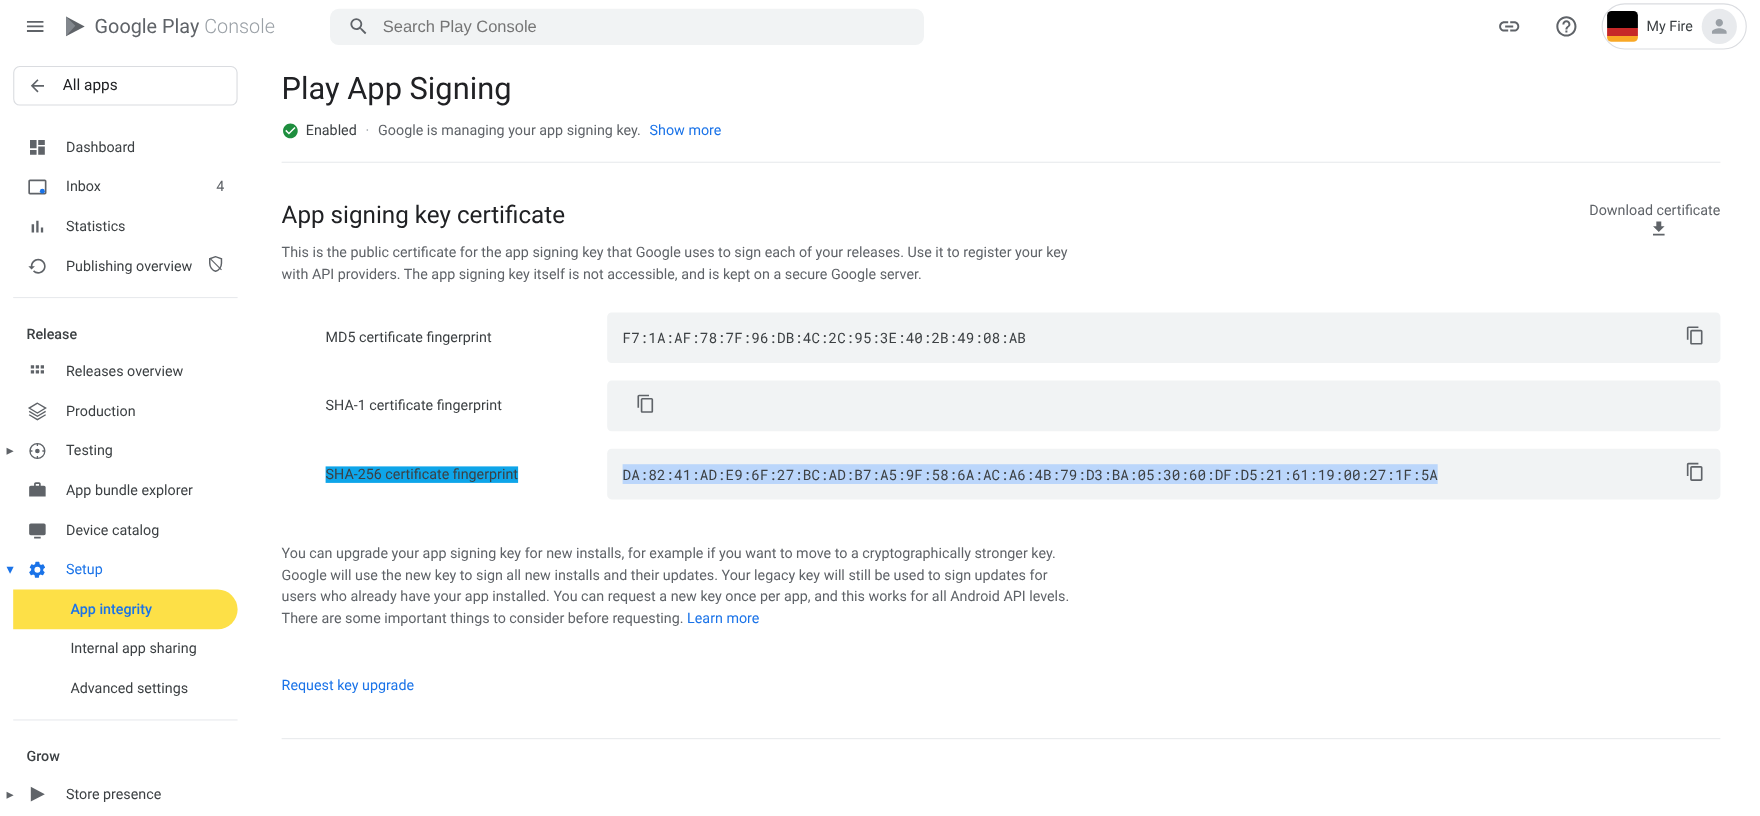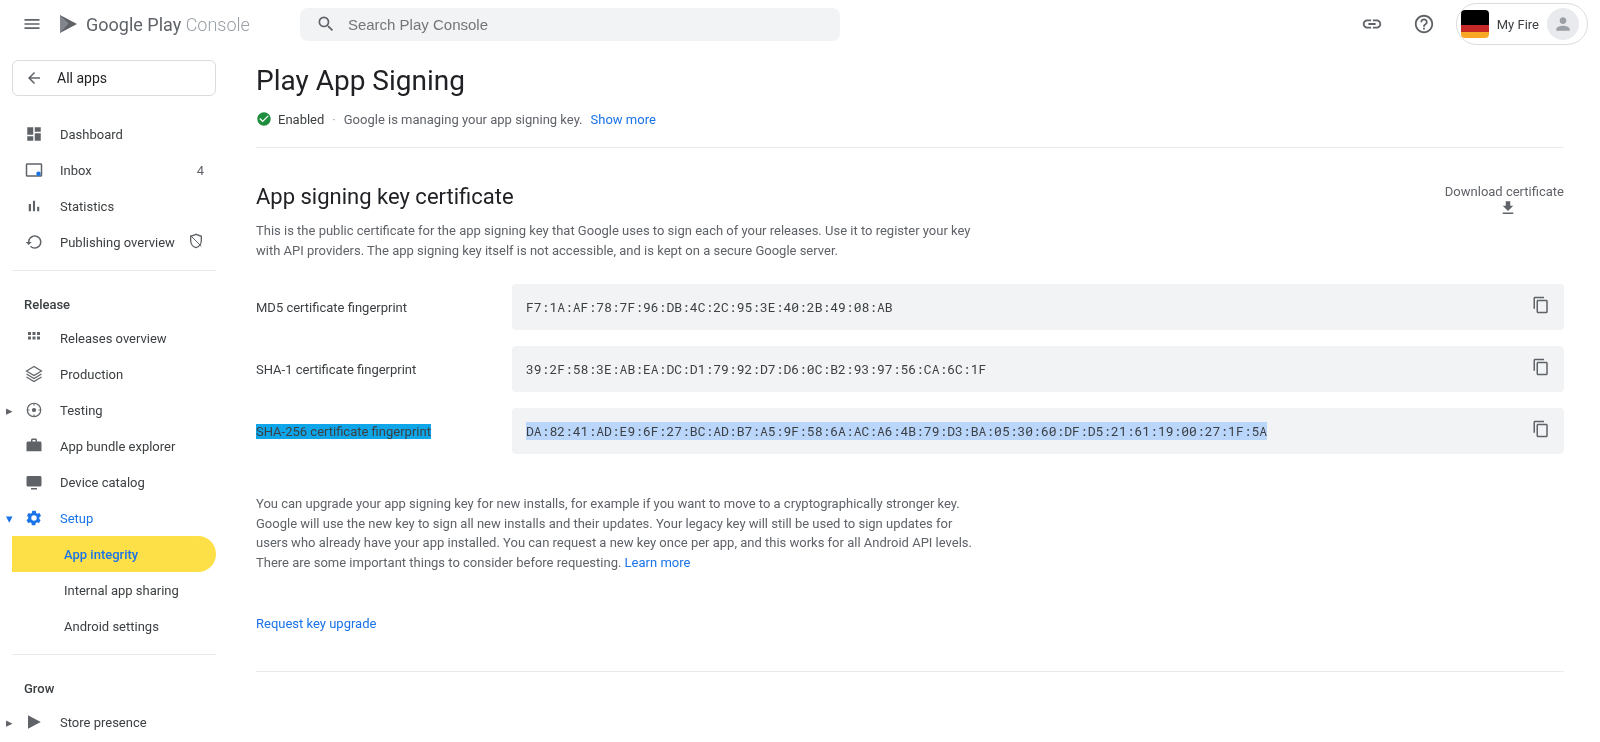--- a/index.html
+++ b/index.html
@@ -273,20 +273,21 @@
       margin-bottom: 24px;
     }
     .link {
       color: #1a73e8;
       cursor: pointer;
     }
     .fingerprint-row {
       display: flex;
       align-items: center;
       margin-bottom: 16px;
+      margin-left: 40px;
     }
     .fingerprint-label {
       width: 256px;
       font-size: 13px;
       color: #3c4043;
       flex-shrink: 0;
     }
     .fingerprint-box {
       flex: 1;
       background: #f1f3f4;
@@ -478,21 +479,21 @@
       <span>Setup</span>
     </div>
     <div class="nav-sub">
       <div class="nav-item selected">
         <span>App integrity</span>
       </div>
       <div class="nav-item">
         <span>Internal app sharing</span>
       </div>
       <div class="nav-item">
-        <span>Android settings</span>
+        <span>Advanced settings</span>
       </div>
     </div>
 
     <div class="nav-divider"></div>
     <div class="nav-section">Grow</div>
 
     <div class="nav-item expandable">
       <span class="caret">▸</span>
       <span class="nav-icon">
           <svg width="18" height="18" viewBox="0 0 24 24" fill="currentColor">
@@ -538,21 +539,20 @@
           <span class="fingerprint-value">F7:1A:AF:78:7F:96:DB:4C:2C:95:3E:40:2B:49:08:AB</span>
           <span class="copy-btn"><svg width="18" height="18" viewBox="0 0 24 24" fill="currentColor">
                 <path d="M16 1H4c-1.1 0-2 .9-2 2v14h2V3h12V1zm3 4H8c-1.1 0-2 .9-2 2v14c0 1.1.9 2 2 2h11c1.1 0 2-.9 2-2V7c0-1.1-.9-2-2-2zm0 16H8V7h11v14z"></path>
               </svg></span>
         </div>
       </div>
 
       <div class="fingerprint-row">
         <div class="fingerprint-label">SHA-1 certificate fingerprint</div>
         <div class="fingerprint-box">
-          <span class="fingerprint-value">39:2F:58:3E:AB:EA:DC:D1:79:92:D7:D6:0C:B2:93:97:56:CA:6C:1F</span>
           <span class="copy-btn"><svg width="18" height="18" viewBox="0 0 24 24" fill="currentColor">
                 <path d="M16 1H4c-1.1 0-2 .9-2 2v14h2V3h12V1zm3 4H8c-1.1 0-2 .9-2 2v14c0 1.1.9 2 2 2h11c1.1 0 2-.9 2-2V7c0-1.1-.9-2-2-2zm0 16H8V7h11v14z"></path>
               </svg></span>
         </div>
       </div>
 
       <div class="fingerprint-row">
         <div class="fingerprint-label"><span class="highlight-label">SHA-256 certificate fingerprint</span></div>
         <div class="fingerprint-box">
           <span class="fingerprint-value"><span class="highlight-value">DA:82:41:AD:E9:6F:27:BC:AD:B7:A5:9F:58:6A:AC:A6:4B:79:D3:BA:05:30:60:DF:D5:21:61:19:00:27:1F:5A</span></span>

